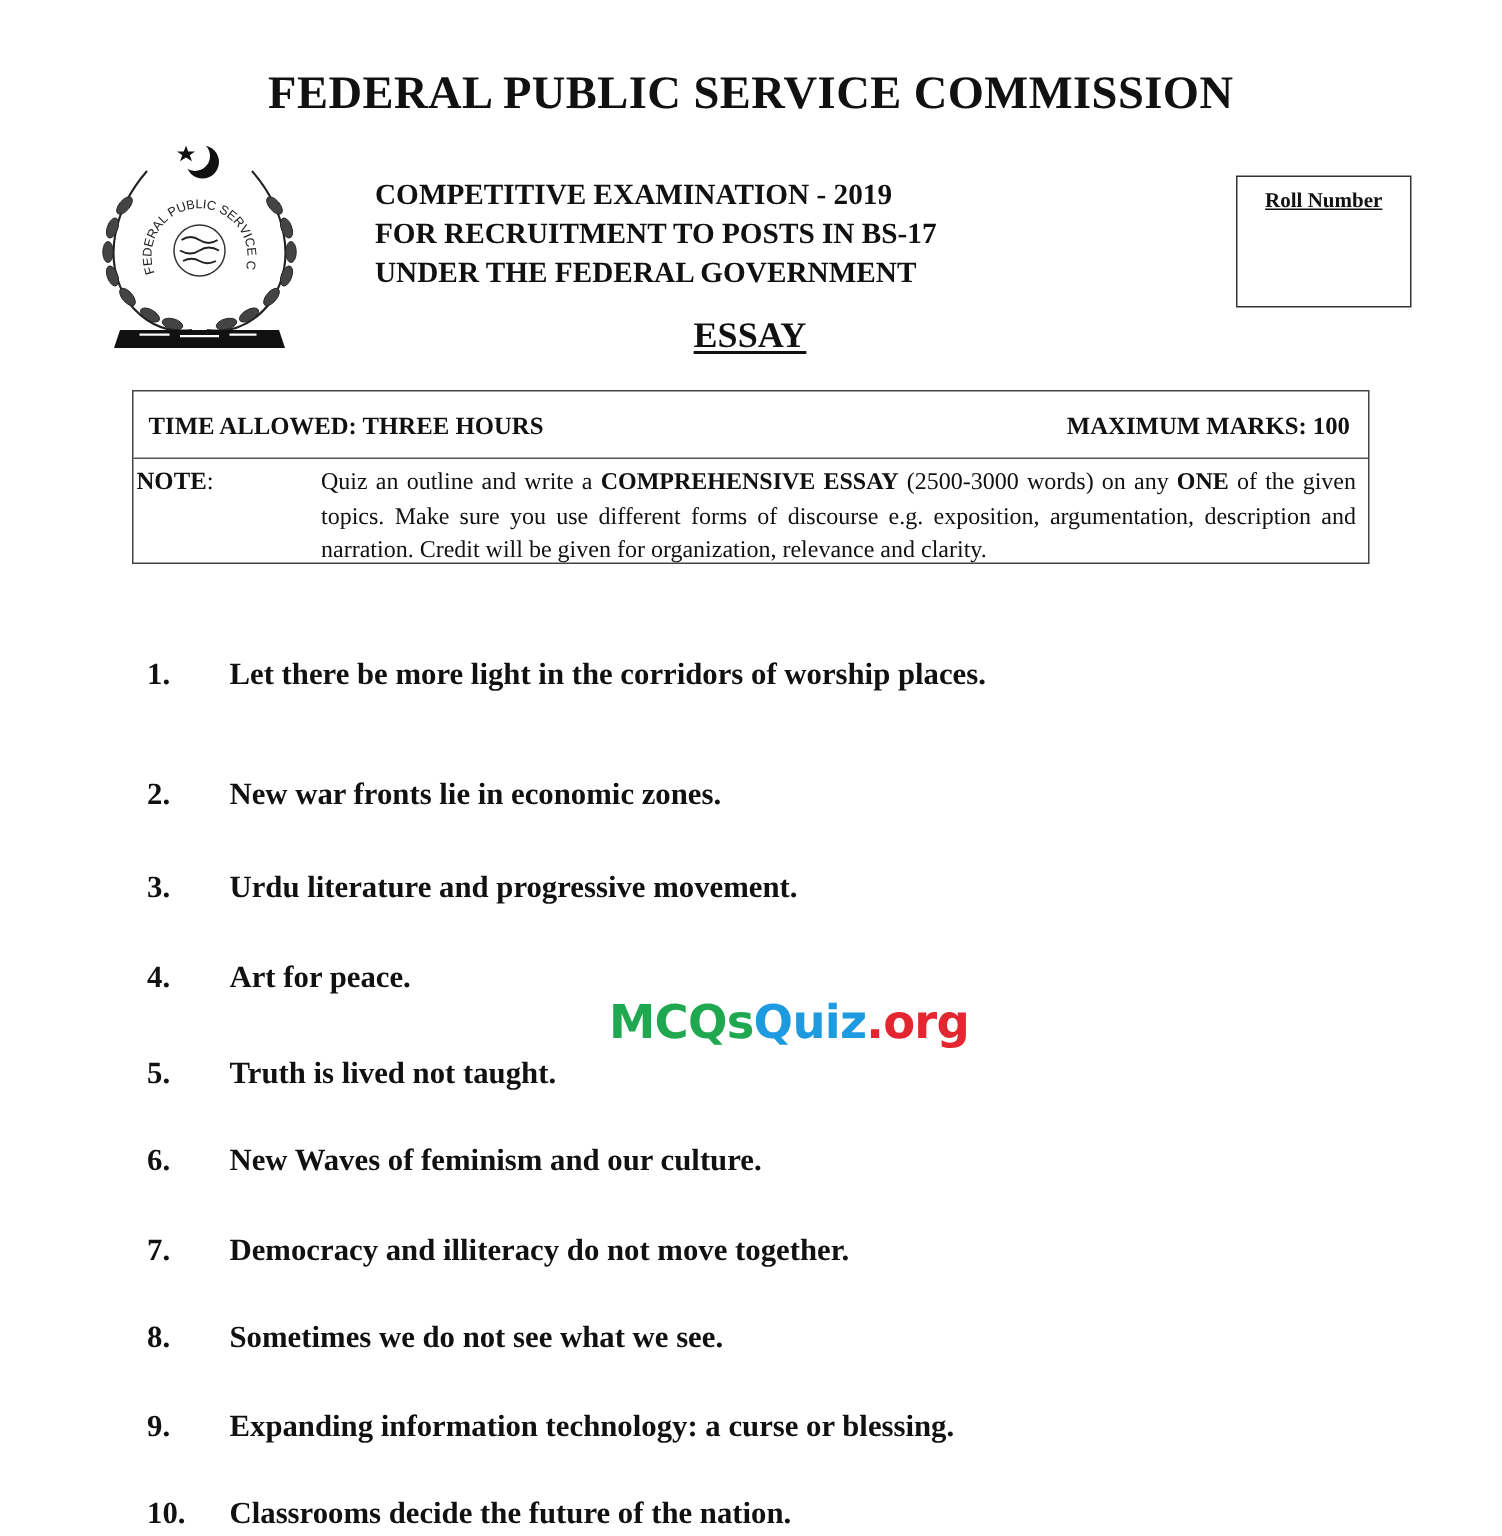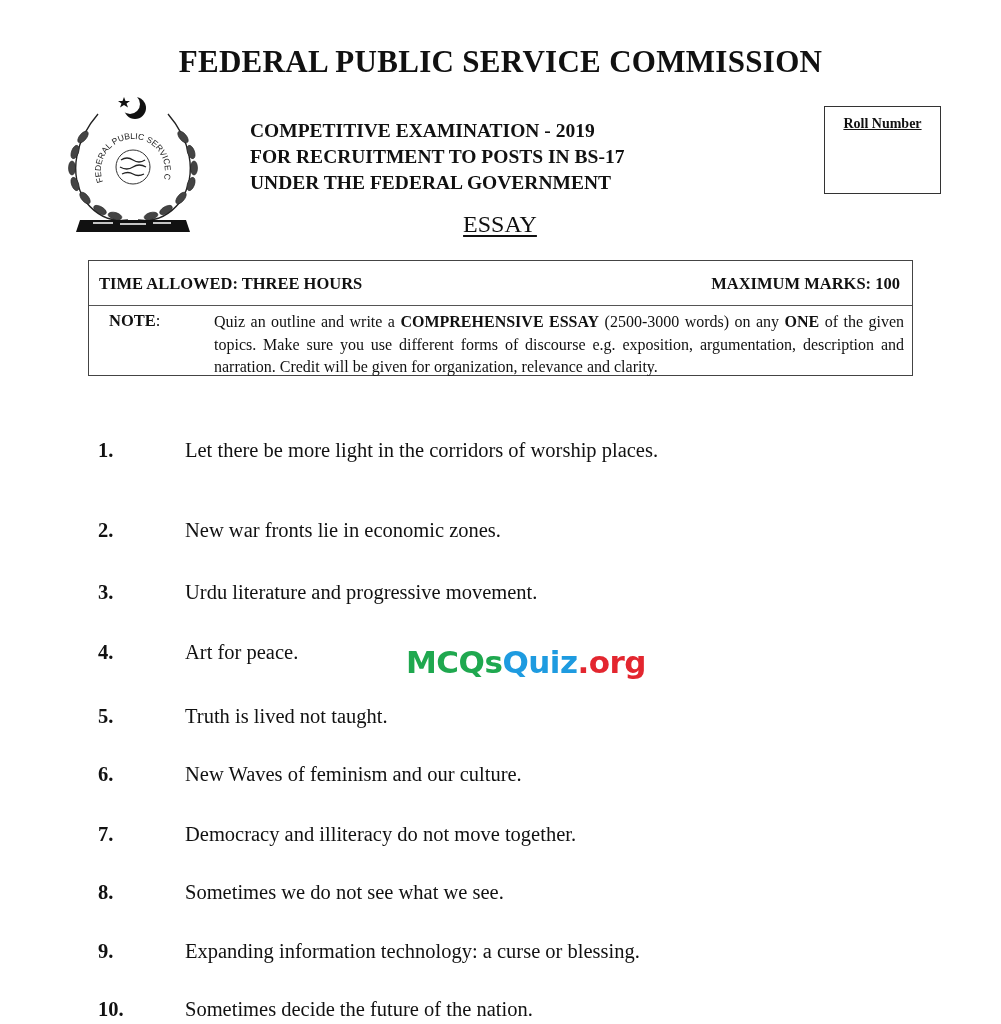--- a/index.html
+++ b/index.html
@@ -33,28 +33,28 @@
       left: 250px; width: 500px; top: 118px;
       text-align: left;
       font-weight: bold;
       font-size: 19.5px;
       line-height: 26px;
     }
 
     .subject-title {
       left: 400px; width: 200px; top: 211px;
       text-align: center;
-      font-weight: normal;
+      font-weight: bold;
       font-size: 24px;
       text-decoration: underline;
       text-underline-offset: 3px;
     }
 
     .roll-box {
-      left: 824px; top: 106px; width: 117px; height: 88px;
+      left: 824px; top: 117px; width: 117px; height: 88px;
       border: 1.5px solid #333;
       box-sizing: border-box;
     }
     .roll-label {
       display: block;
       text-align: center;
       margin-top: 9px;
       font-weight: bold;
       font-size: 14px;
       text-decoration: underline;
@@ -68,21 +68,21 @@
     .info-row1 {
       position: absolute; left: 0; top: 0; width: 100%; height: 45px;
       border-bottom: 1.3px solid #555;
       box-sizing: border-box;
       font-weight: bold;
       font-size: 16.5px;
     }
     .time-allowed { position: absolute; left: 10px; top: 13px; }
     .max-marks { position: absolute; right: 12px; top: 13px; }
     .note-label {
-      position: absolute; left: 20px; top: 50px;
+      position: absolute; left: 2px; top: 50px;
       font-size: 16.5px;
     }
     .note-label b { font-weight: bold; }
     .note-text {
       position: absolute; left: 125px; top: 50px; width: 690px;
       font-size: 16px;
       line-height: 22.5px;
       text-align: justify;
     }
     .note-text b { font-weight: bold; }
@@ -94,24 +94,24 @@
       position: absolute;
       left: 0;
       font-size: 20.5px;
       white-space: nowrap;
     }
     .topic-num {
       display: inline-block;
       width: 55px;
       font-weight: bold;
     }
-    .topic-text { font-weight: normal; margin-left: 32px; }
+    .topic-text { font-weight: bold; }
 
     .watermark {
-      left: 406px; top: 644px;
+      left: 406px; top: 664px;
       font-family: "DejaVu Sans", "Liberation Sans", sans-serif;
       font-weight: bold;
       font-size: 31px;
       letter-spacing: -0.5px;
     }
   </style>
 </head>
 <body>
 
 <div class="abs main-title">FEDERAL PUBLIC SERVICE COMMISSION</div>
@@ -187,18 +187,18 @@
 <div class="abs topics">
   <div class="topic" style="top:439px"><span class="topic-num">1.</span><span class="topic-text">Let there be more light in the corridors of worship places.</span></div>
   <div class="topic" style="top:519px"><span class="topic-num">2.</span><span class="topic-text">New war fronts lie in economic zones.</span></div>
   <div class="topic" style="top:581px"><span class="topic-num">3.</span><span class="topic-text">Urdu literature and progressive movement.</span></div>
   <div class="topic" style="top:641px"><span class="topic-num">4.</span><span class="topic-text">Art for peace.</span></div>
   <div class="topic" style="top:705px"><span class="topic-num">5.</span><span class="topic-text">Truth is lived not taught.</span></div>
   <div class="topic" style="top:763px"><span class="topic-num">6.</span><span class="topic-text">New Waves of feminism and our culture.</span></div>
   <div class="topic" style="top:823px"><span class="topic-num">7.</span><span class="topic-text">Democracy and illiteracy do not move together.</span></div>
   <div class="topic" style="top:881px"><span class="topic-num">8.</span><span class="topic-text">Sometimes we do not see what we see.</span></div>
   <div class="topic" style="top:940px"><span class="topic-num">9.</span><span class="topic-text">Expanding information technology: a curse or blessing.</span></div>
-  <div class="topic" style="top:998px"><span class="topic-num">10.</span><span class="topic-text">Sometimes decide the future of the nation.</span></div>
+  <div class="topic" style="top:998px"><span class="topic-num">10.</span><span class="topic-text">Classrooms decide the future of the nation.</span></div>
 </div>
 
 <div class="abs watermark">
   <span style="color:#1fa84f">MCQs</span><span style="color:#1e9be0">Quiz</span><span style="color:#e3262f">.org</span>
 </div>
 
 </body></html>

